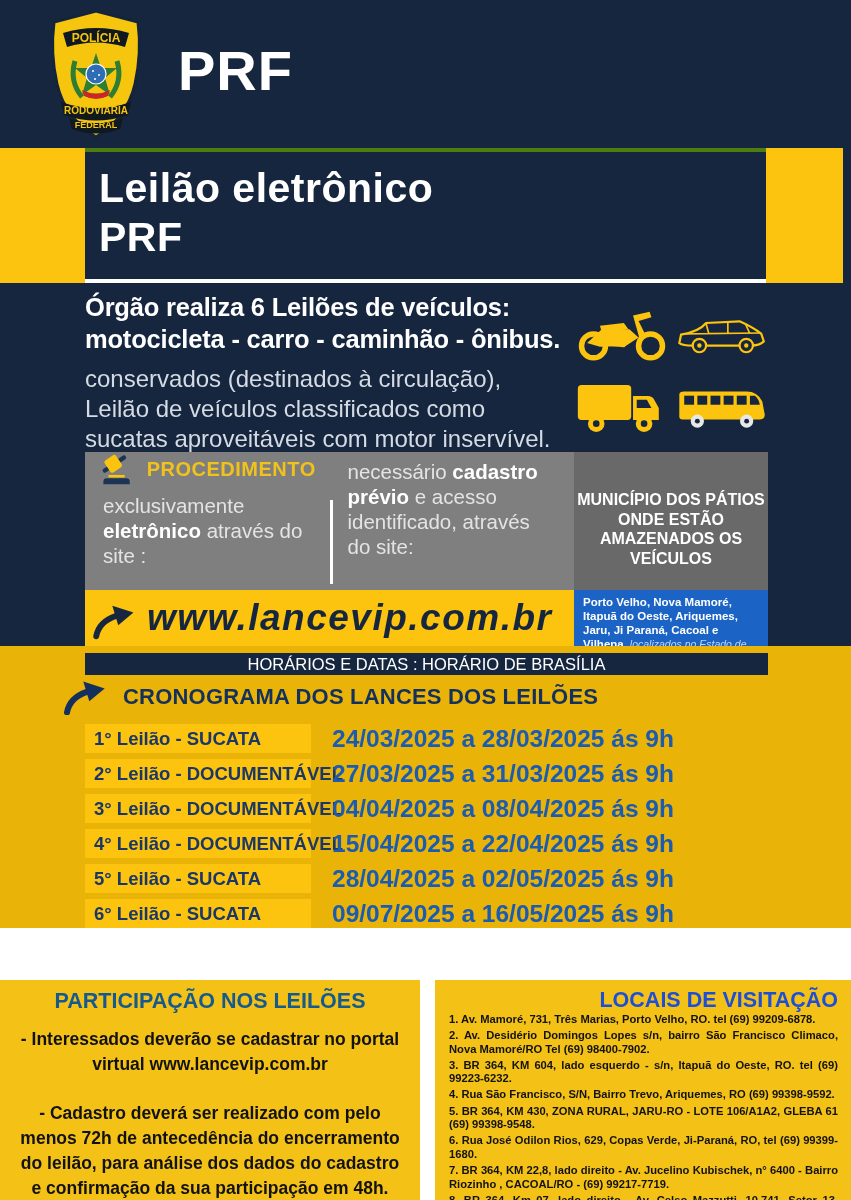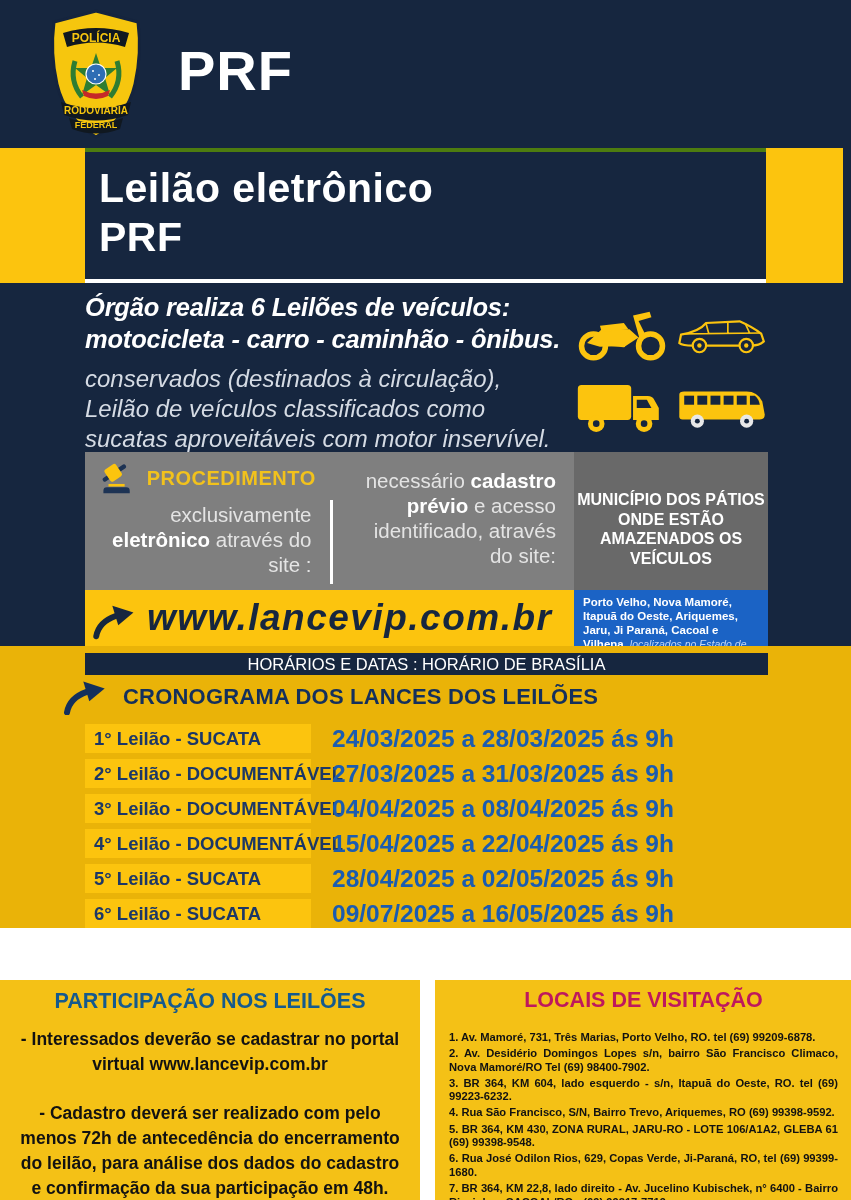--- a/index.html
+++ b/index.html
@@ -15,31 +15,31 @@
   
   .title-band { display:flex; height:135px; background:#16263f; }
   .ysq-left { width:85px; background:#fcc40e; }
   .title-box { width:681px; background:#16263f; border-top:4px solid #4d7c0f; border-bottom:4px solid #ffffff; padding:12px 0 0 14px; }
   .title-line { color:#ffffff; font-weight:bold; font-size:41px; line-height:49px; letter-spacing:.5px; white-space:nowrap; }
   .ysq-right { width:77px; background:#fcc40e; }
   .band-edge { flex:1; background:#16263f; }
 
   
   .main-navy { background:#16263f; padding:8px 83px 0 85px; height:363px; }
-  .intro-row { display:flex; height:161px;font-style:italic; }
+  .intro-row { display:flex; height:161px; }
   .intro-text { width:500px; }
   .intro-heading { color:#ffffff; font-weight:bold; font-size:25.5px; line-height:32px; letter-spacing:-.2px; white-space:nowrap; }
   .intro-body { margin-top:9px; }
   .intro-body div { color:#d5dbe4; font-size:24px; line-height:30px; white-space:nowrap; }
   .vehicles { flex:1; display:grid; grid-template-columns:1fr 1fr; grid-template-rows:1fr 1fr; gap:6px 8px; padding:8px 0 10px 2px; align-items:center; justify-items:center; }
   .veh { width:92px; height:58px; }
 
   .panels { display:grid; grid-template-columns:489px 194px; grid-template-rows:138px 56px; }
   .gray-panel { background:#7f7f7f; display:flex; position:relative; }
-  .g-col { width:50%; padding-top:9px; text-align:right; }
+  .g-col { width:50%; text-align:left; }
   .col-header { display:flex; align-items:center; justify-content:center; gap:12px; }
   .gavel { width:36px; height:34px; }
   .col-title { color:#f2c21c; font-weight:bold; font-size:20px; letter-spacing:.5px; }
   .col-body { margin-top:7px; color:#e4e4e4; font-size:20.5px; line-height:25px; padding:0 18px; }
   .col-body b { color:#ffffff; }
   .v-divider { position:absolute; left:50%; top:48px; width:3px; height:84px; background:#ffffff; }
 
   .municipio { background:#696969; color:#ffffff; font-weight:bold; font-size:16px; line-height:19.5px; text-align:center; padding-top:38px; }
 
   .url-band { background:#fcc40e; display:flex; align-items:center; padding-left:7px; }
@@ -61,21 +61,21 @@
   .sched-label { width:226px; height:29px; background:#fcc40e; color:#1c3766; font-weight:bold; font-size:18.5px; line-height:29px; padding-left:9px; white-space:nowrap; }
   .sched-date { margin-left:21px; color:#1b5cb0; font-weight:bold; font-size:24.5px; white-space:nowrap; }
 
   
   .bottom { display:flex; margin-top:52px; height:226px; }
   .part-box { width:420px; background:#f4c116; padding:9px 16px 0; text-align:center; overflow:hidden; }
   .part-title { color:#155a8e; font-weight:bold; font-size:21.5px; margin-bottom:13px; }
   .part-p { color:#121212; font-weight:bold; font-size:17.5px; line-height:25px; margin-bottom:24px; }
   .box-gap { width:15px; background:#ffffff; }
   .loc-box { flex:1; background:#f4c116; padding:8px 13px 0 14px; overflow:hidden; }
-  .loc-title { text-align:center; color:#be185d; font-weight:bold; font-size:21.5px; margin-bottom:18px; }
+  .loc-title { text-align:right; color:#1d4ed8; font-weight:bold; font-size:21.5px; margin-bottom:0; }
   .loc-item { color:#121212; font-weight:bold; font-size:11.2px; line-height:13.6px; margin-bottom:2.5px; text-align:justify; }
 </style>
 </head>
 <body>
 
 <div class="page">
 
   <div class="header">
     <div class="badge-wrap">
       <svg viewBox="0 0 104 130" width="104" height="132">

